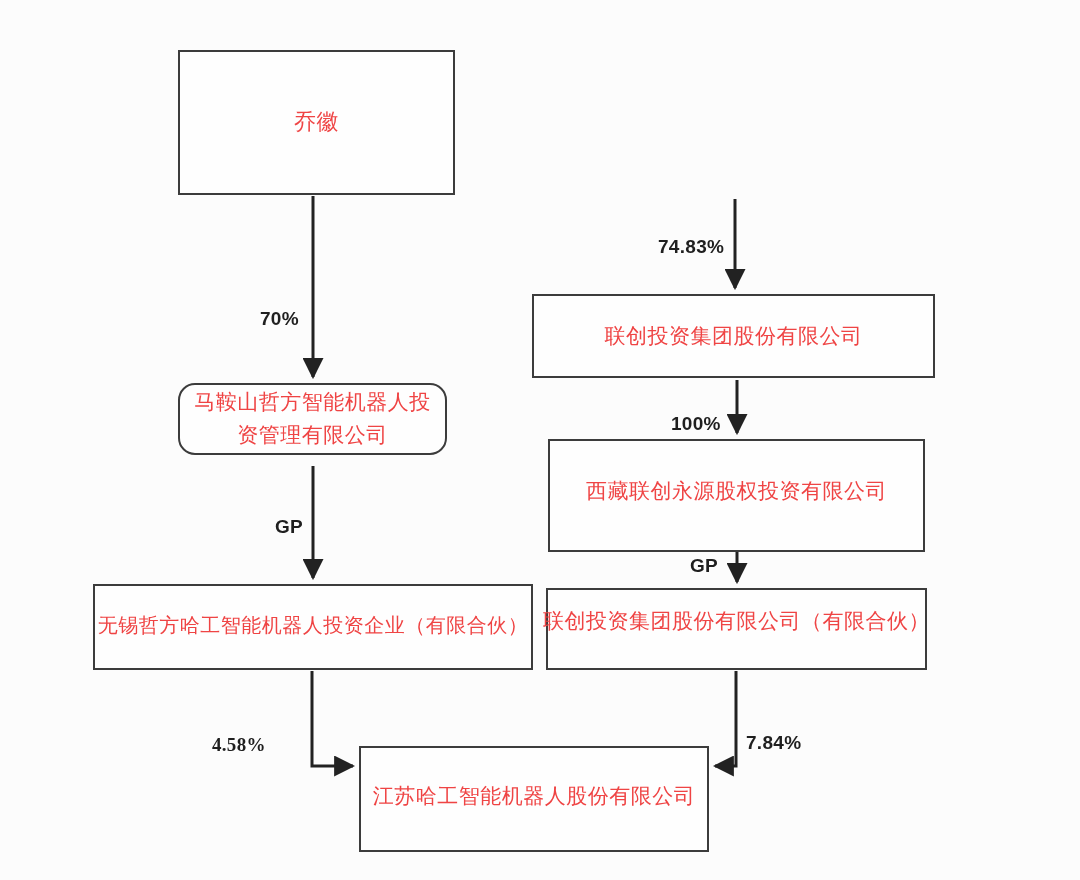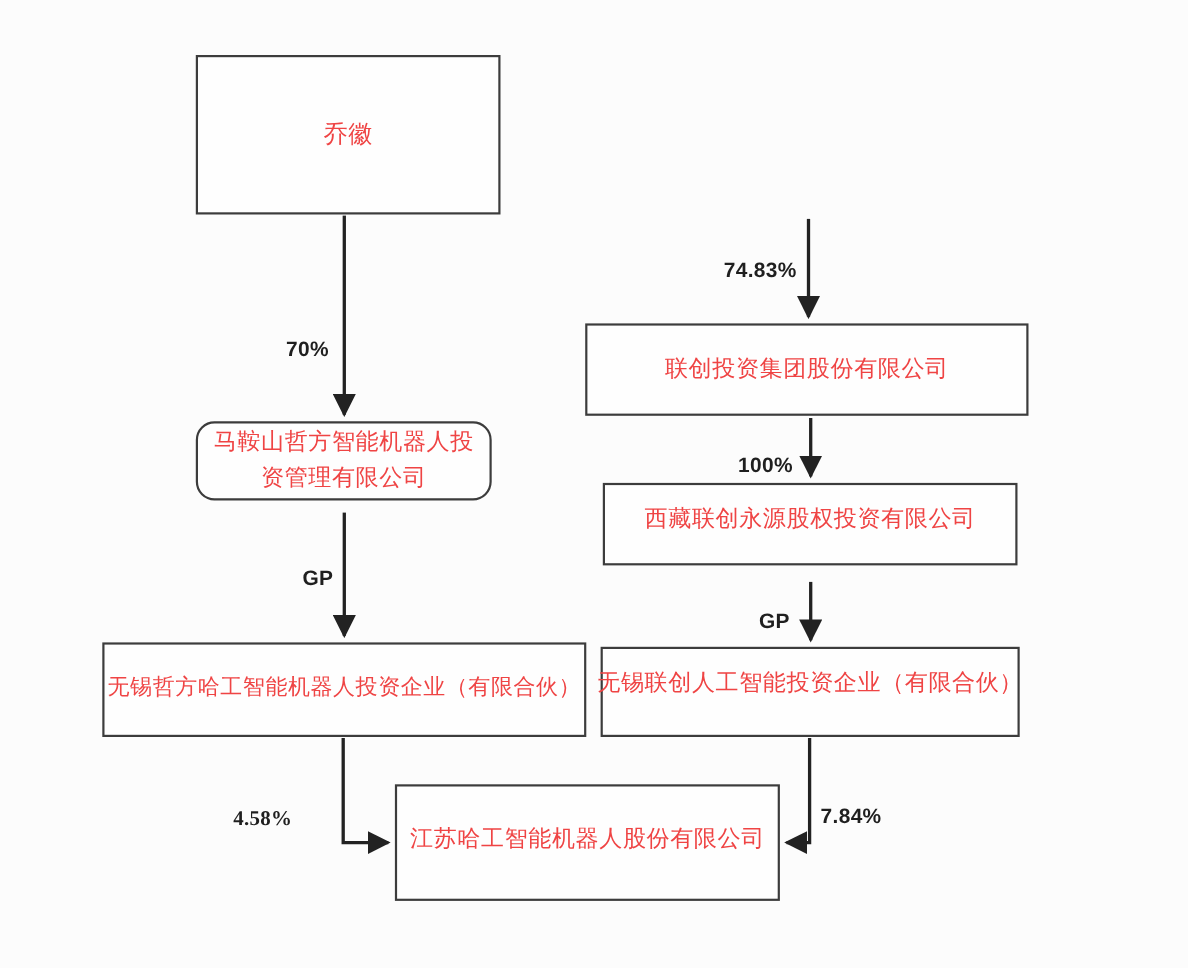--- a/index.html
+++ b/index.html
@@ -33,24 +33,24 @@
     color: #ef4444;
     font-size: 21px;
     line-height: 1.55;
     box-sizing: border-box;
     letter-spacing: 0.5px;
   }
   .n-qiaohui        { left: 178px; top:  50px; width: 277px; height: 145px; font-size: 22px; }
   .n-aidi           { left: 545px; top:  52px; width: 382px; height: 146px; font-size: 22px; }
   .n-maanshan       { left: 178px; top: 383px; width: 269px; height:  72px; padding: 0 12px; border-radius: 17px; }
   .n-lianchuang     { left: 532px; top: 294px; width: 403px; height:  84px; }
-  .n-xizang         { left: 548px; top: 439px; width: 377px; height:  75px; padding-bottom: 8px; }
+  .n-xizang         { left: 548px; top: 439px; width: 377px; height:  113px; padding-bottom: 8px; }
   .n-wuxi-zhefang   { left:  93px; top: 584px; width: 440px; height:  86px; font-size: 20px; white-space: nowrap; padding-bottom: 3px; }
   .n-wuxi-lianchuang{ left: 546px; top: 588px; width: 381px; height:  82px; white-space: nowrap; padding-bottom: 16px; }
-  .n-jiangsu        { left: 359px; top: 713px; width: 350px; height: 106px; white-space: nowrap; padding-bottom: 6px; }
+  .n-jiangsu        { left: 359px; top: 746px; width: 350px; height: 106px; white-space: nowrap; padding-bottom: 6px; }
   .edge-label {
     position: absolute;
     color: #1f1f1f;
     font-size: 19px;
     font-weight: 600;
     letter-spacing: 0.3px;
     white-space: nowrap;
     margin-top: 20px;
   }
   .l-70      { left: 260px; top: 288px; }
@@ -96,21 +96,21 @@
 
   <div class="node n-xizang">
     <span>西藏联创永源股权投资有限公司</span>
   </div>
 
   <div class="node n-wuxi-zhefang">
     <span>无锡哲方哈工智能机器人投资企业（有限合伙）</span>
   </div>
 
   <div class="node n-wuxi-lianchuang">
-    <span>无锡联创人工智能投资企业（有限合伙）</span>
+    <span>联创投资集团股份有限公司（有限合伙）</span>
   </div>
 
   <div class="node n-jiangsu">
     <span>江苏哈工智能机器人股份有限公司</span>
   </div>
 
   <span class="edge-label l-70">70%</span>
   <span class="edge-label l-7483">74.83%</span>
   <span class="edge-label l-100">100%</span>
   <span class="edge-label l-gp-left">GP</span>

